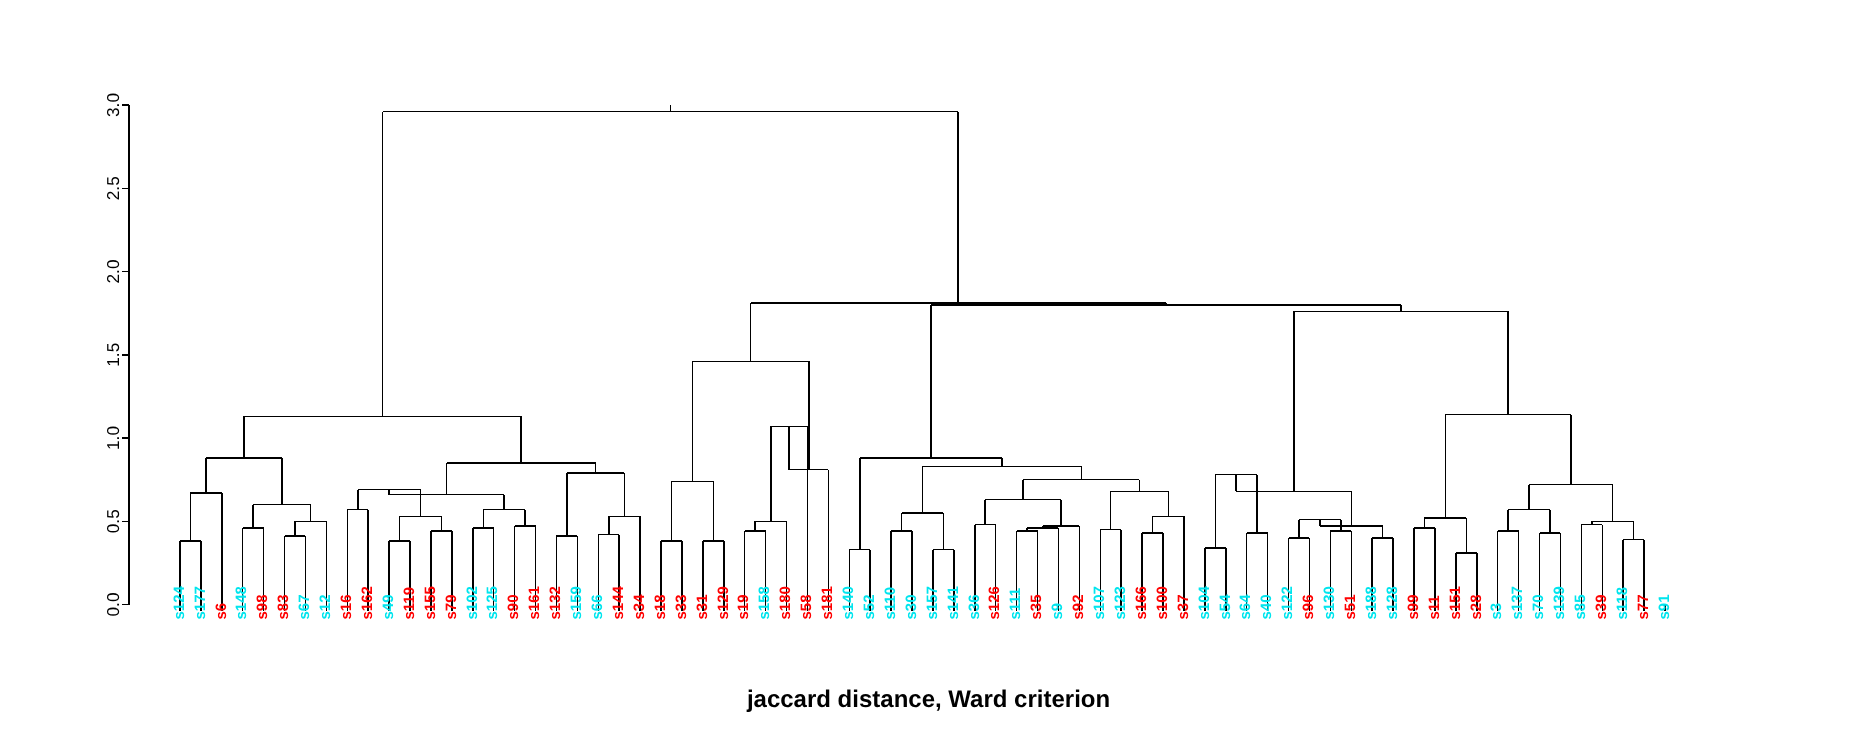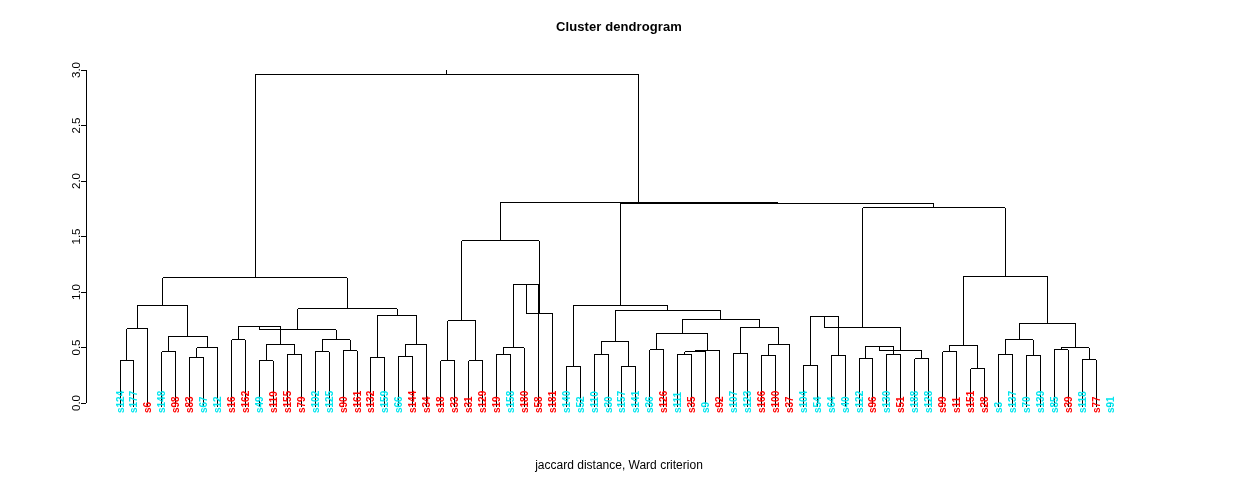--- a/index.html
+++ b/index.html
@@ -29,22 +29,22 @@
     font-weight: bold;
     color: #000000;
     letter-spacing: 0.1px;
   }
   #xlabel {
     position: absolute;
     left: 0;
     top: 458px;
     width: 1238px;
     text-align: center;
-    font-size: 12px;
-    font-weight: normal;
+    font-size: 16px;
+    font-weight: bold;
     color: #000000;
   }
   #svg-canvas {
     position: absolute;
     left: 0;
     top: 0;
   }
   .axis-tick-label {
     font-size: 11.5px;
     fill: #000000;
@@ -54,21 +54,20 @@
     font-size: 10px;
     font-family: "Liberation Sans", sans-serif;
     font-weight: bold;
   }
 </style>
 </head>
 <body>
 
 <div id="plot-root">
 
-  <div id="chart-title">Cluster dendrogram</div>
 
   <svg id="svg-canvas" width="1238" height="500">
     <g id="y-axis-group">
         <line x1="86" y1="403" x2="86" y2="70" stroke="#000" stroke-width="1" shape-rendering="crispEdges"></line>
         <line x1="81" y1="403" x2="86" y2="403" stroke="#000" stroke-width="1" shape-rendering="crispEdges"></line>
         <text x="76" y="403" class="axis-tick-label" text-anchor="middle" dominant-baseline="central" transform="rotate(-90 76 403)">0.0</text>
         <line x1="81" y1="347.5" x2="86" y2="347.5" stroke="#000" stroke-width="1" shape-rendering="crispEdges"></line>
         <text x="76" y="347.5" class="axis-tick-label" text-anchor="middle" dominant-baseline="central" transform="rotate(-90 76 347.5)">0.5</text>
         <line x1="81" y1="292" x2="86" y2="292" stroke="#000" stroke-width="1" shape-rendering="crispEdges"></line>
         <text x="76" y="292" class="axis-tick-label" text-anchor="middle" dominant-baseline="central" transform="rotate(-90 76 292)">1.0</text>

